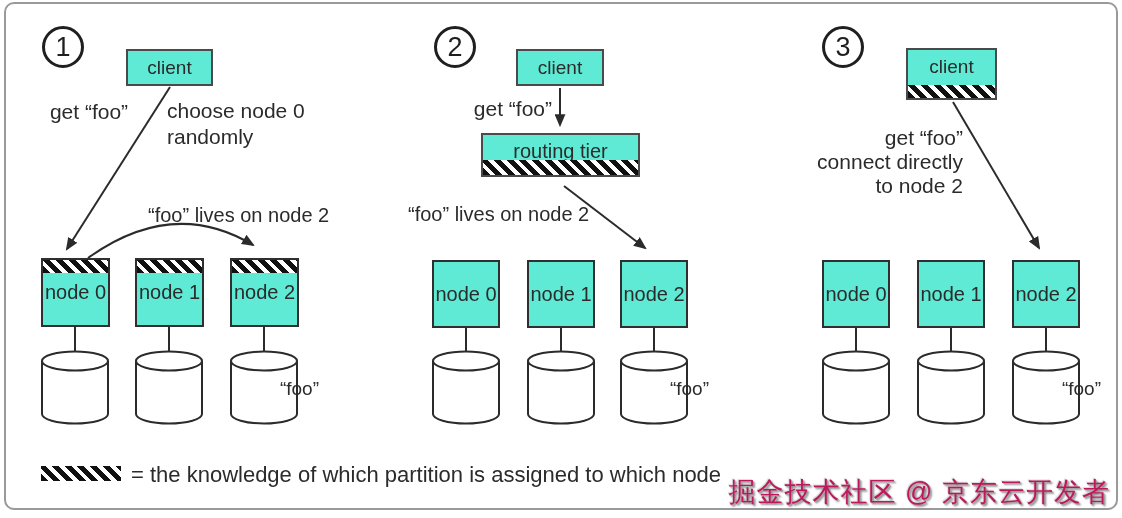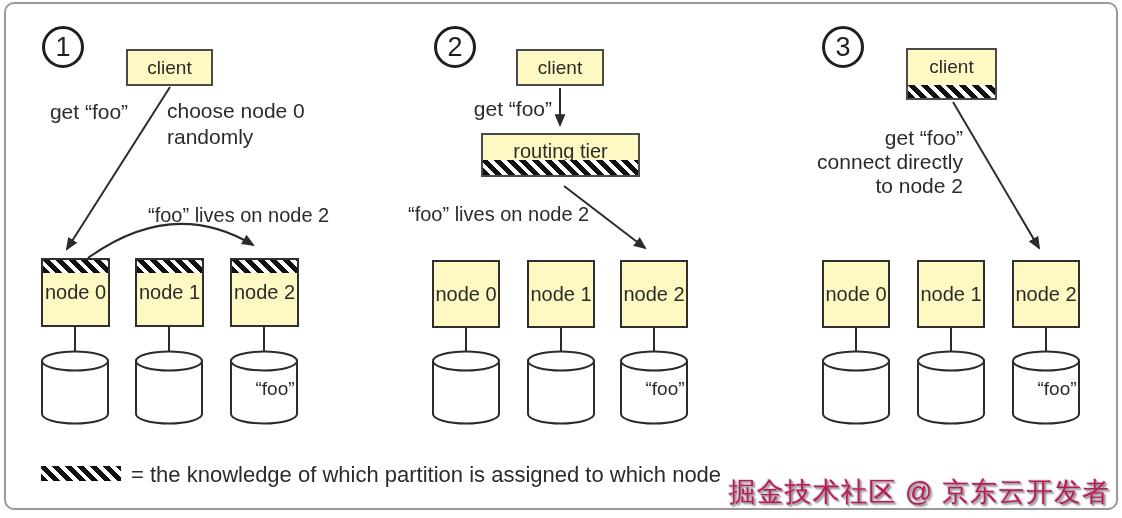--- a/index.html
+++ b/index.html
@@ -11,32 +11,32 @@
     position:absolute;left:4px;top:2px;width:1110px;height:504px;
     border:2px solid #9a9a9a;border-radius:10px;pointer-events:none;
   }
   svg.underlay{position:absolute;left:0;top:0;}
   .circle-num{
     position:absolute;width:42px;height:42px;border:3px solid #1f1f1f;border-radius:50%;
     display:flex;align-items:center;justify-content:center;font-size:27px;color:#1f1f1f;
     background:#fff;box-sizing:border-box;
   }
   .box{
-    position:absolute;background:#fef9c3;border:2px solid #4a4a4a;box-sizing:border-box;
+    position:absolute;background:#5eead4;border:2px solid #4a4a4a;box-sizing:border-box;
     display:flex;align-items:center;justify-content:center;font-size:19px;color:#2b2b2b;
   }
   .node{border-color:#2f2f2f;font-size:20px;}
   .hatch{
     position:absolute;
     background:repeating-linear-gradient(45deg,#111 0 5px,#ffffff 5px 9px);
   }
   .lbl{position:absolute;font-size:21px;color:#2b2b2b;line-height:26px;white-space:pre;}
   .lbl.small{font-size:20px;}
   .legend-text{position:absolute;font-size:22px;color:#2b2b2b;}
-  .foo-lbl{position:absolute;font-size:19px;color:#2b2b2b;text-align:center;width:88px;}
+  .foo-lbl{position:absolute;font-size:19px;color:#2b2b2b;text-align:right;width:88px;}
   .watermark{
     position:absolute;right:12px;top:474px;font-size:27px;letter-spacing:1px;
     color:#be185d;text-shadow:2px 2px 2px #8a8a8a,-1px -1px 1px #d9d9d9,1px 1px 0 #bdbdbd;
     font-family:"Liberation Sans","DejaVu Sans",sans-serif;white-space:nowrap;
   }
 </style>
 </head>
 <body>
 
 <div id="stage">

